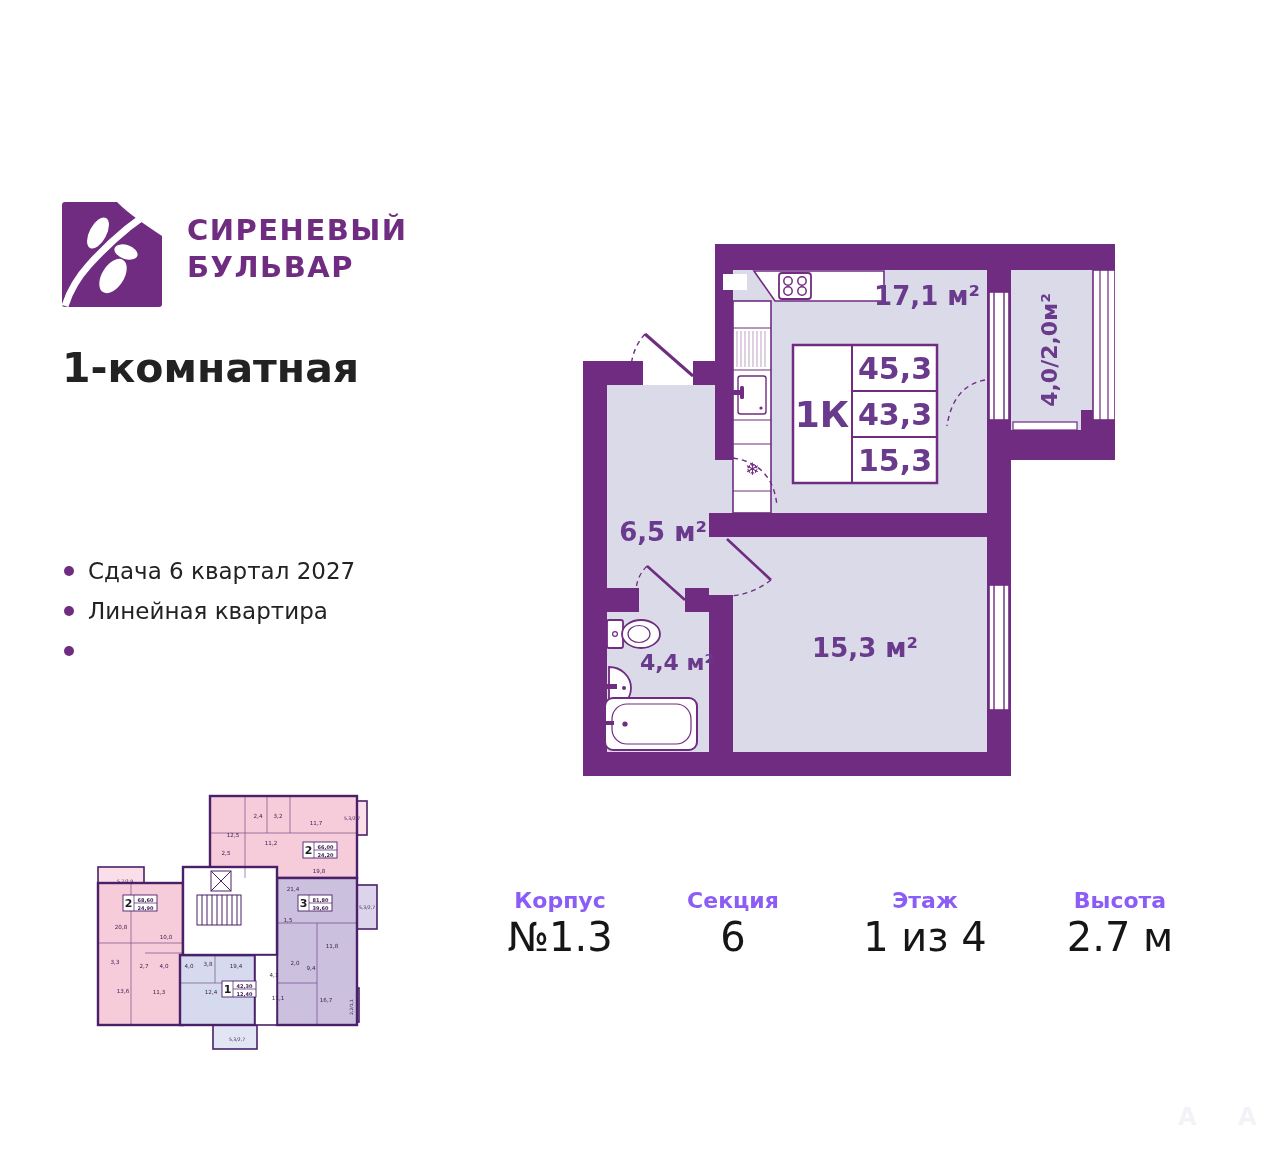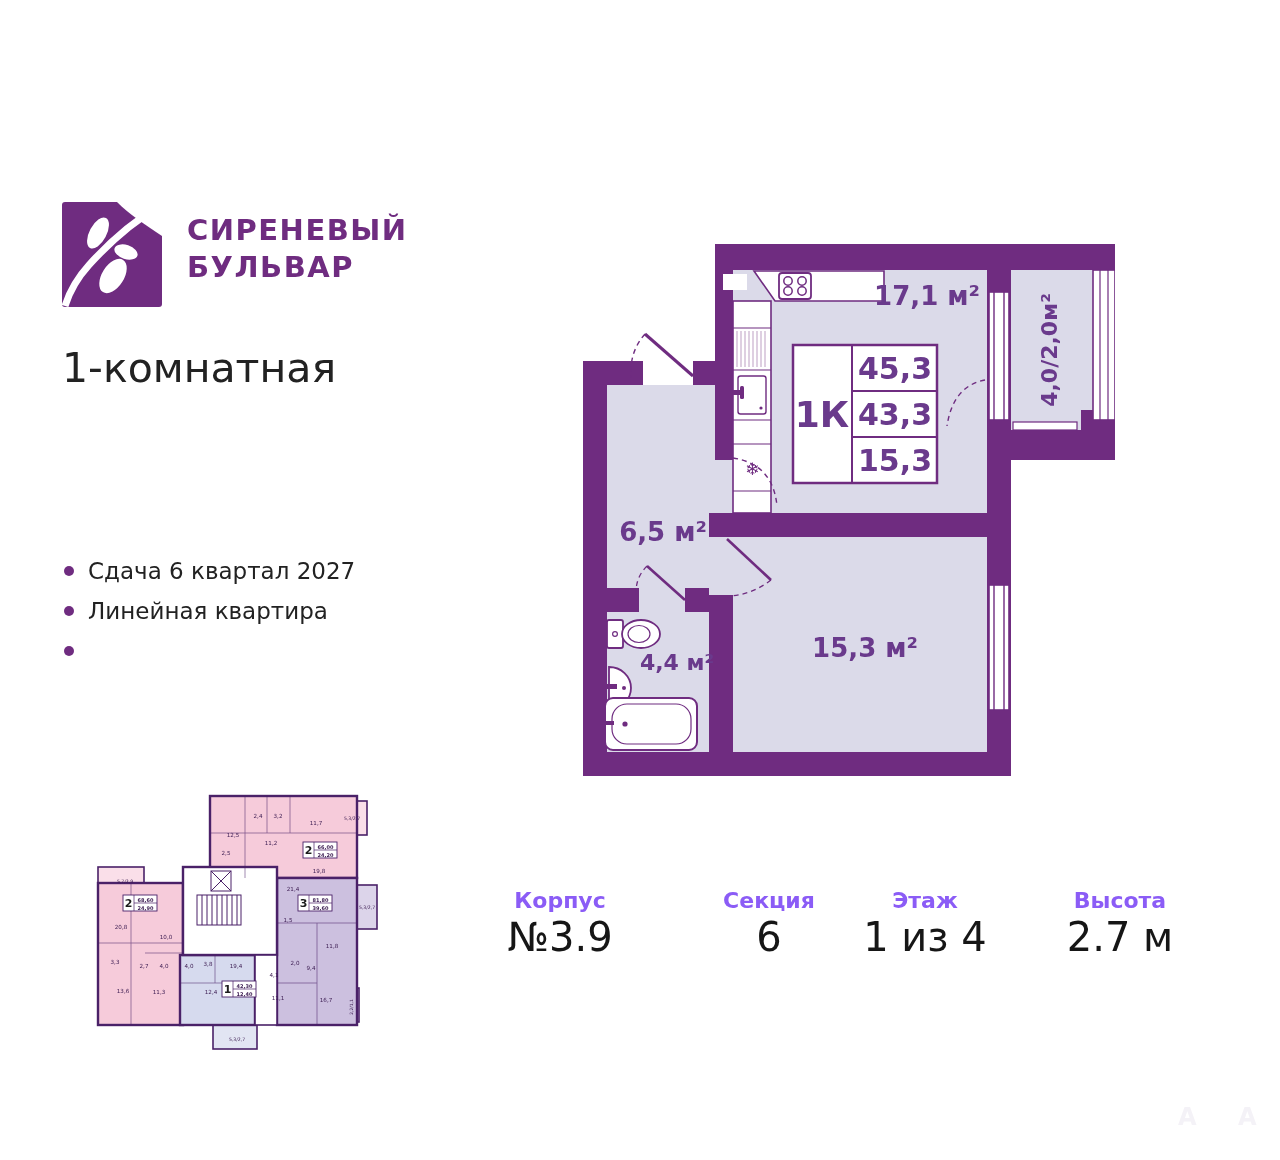--- a/index.html
+++ b/index.html
@@ -5,37 +5,37 @@
   * { margin:0; padding:0; box-sizing:border-box; }
   html,body { width:1280px; height:1160px; background:#ffffff; overflow:hidden;
               font-family:"DejaVu Sans","Liberation Sans",sans-serif; }
   .page { position:relative; width:1204px; height:1160px; background:#fff; }
 
   
   .logo-mark { position:absolute; left:62px; top:202px; width:100px; height:105px; }
   .brand-text { position:absolute; left:187px; top:212px; color:#6F2C80;
                 font-size:29px; font-weight:700; letter-spacing:1.5px; line-height:37px; }
   .listing-title { position:absolute; left:62px; top:344px; color:#222;
-                   font-size:41px; font-weight:400; line-height:48px;text-align:right; }
+                   font-size:41px; font-weight:700; line-height:48px;text-align:right; }
   .listing-area { position:absolute; left:62px; top:430px; color:#6B3381;
                   font-size:70px; font-weight:600; letter-spacing:1px; }
   .listing-area sup { font-size:38px; font-weight:600; vertical-align:34px; margin-left:4px; }
   .features { position:absolute; left:64px; top:551px; list-style:none; }
   .features li { display:flex; align-items:center; height:40px; font-size:23px; color:#222; }
   .features .dot { width:10px; height:10px; border-radius:50%; background:#6F2C80;
                    margin-right:14px; flex:0 0 auto; }
 
   .miniplan { position:absolute; left:85px; top:783px; width:308px; height:294px; }
   .mainplan { position:absolute; left:575px; top:230px; width:540px; height:560px; }
 
   
   .info-col { position:absolute; width:170px; text-align:center; top:888px; }
   .info-col .lbl { font-size:22px; color:#8b5cf6; font-weight:700; }
   .info-col .val { font-size:40px; color:#161616; font-weight:500; margin-top:1px; }
-  .col-0 { left:475px; } .col-1 { left:684px;text-align:center; } .col-2 { left:840px; } .col-3 { left:1035px; }
+  .col-0 { left:475px; } .col-1 { left:648px;text-align:center; } .col-2 { left:840px; } .col-3 { left:1035px; }
 
   .watermark { position:absolute; top:1103px; color:#F4F2F7; font-weight:700; font-size:24px; }
   .wm-0 { left:1178px; } .wm-1 { left:1238px; }
 
   svg text { font-family:"DejaVu Sans","Liberation Sans",sans-serif; }
 </style>
 </head>
 <body>
 
 <div class="page">
@@ -284,21 +284,21 @@
       <text x="352" y="75" font-size="26" text-anchor="middle">17,1 м²</text>
       <text x="88" y="311" font-size="26" text-anchor="middle">6,5 м²</text>
       <text x="102" y="440" font-size="22" text-anchor="middle">4,4 м²</text>
       <text x="290" y="427" font-size="26" text-anchor="middle">15,3 м²</text>
       <text x="482" y="120" font-size="22" text-anchor="middle" transform="rotate(-90 482 120)">4,0/2,0м²</text>
     </g>
   </svg>
 
   <div class="info-col col-0">
     <div class="lbl">Корпус</div>
-    <div class="val">№3.9</div>
+    <div class="val">№1.3</div>
   </div>
   <div class="info-col col-1">
     <div class="lbl">Секция</div>
     <div class="val">6</div>
   </div>
   <div class="info-col col-2">
     <div class="lbl">Этаж</div>
     <div class="val">1 из 4</div>
   </div>
   <div class="info-col col-3">

